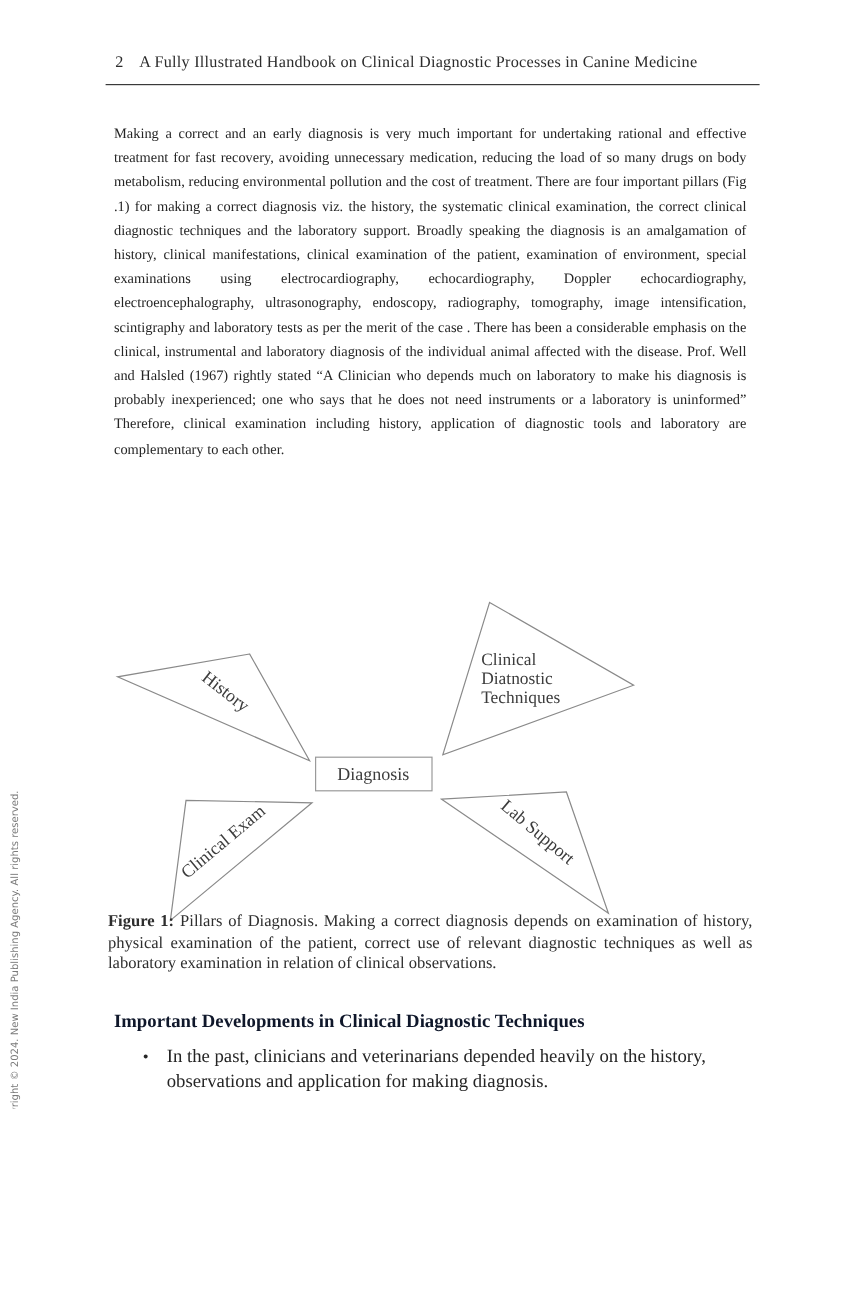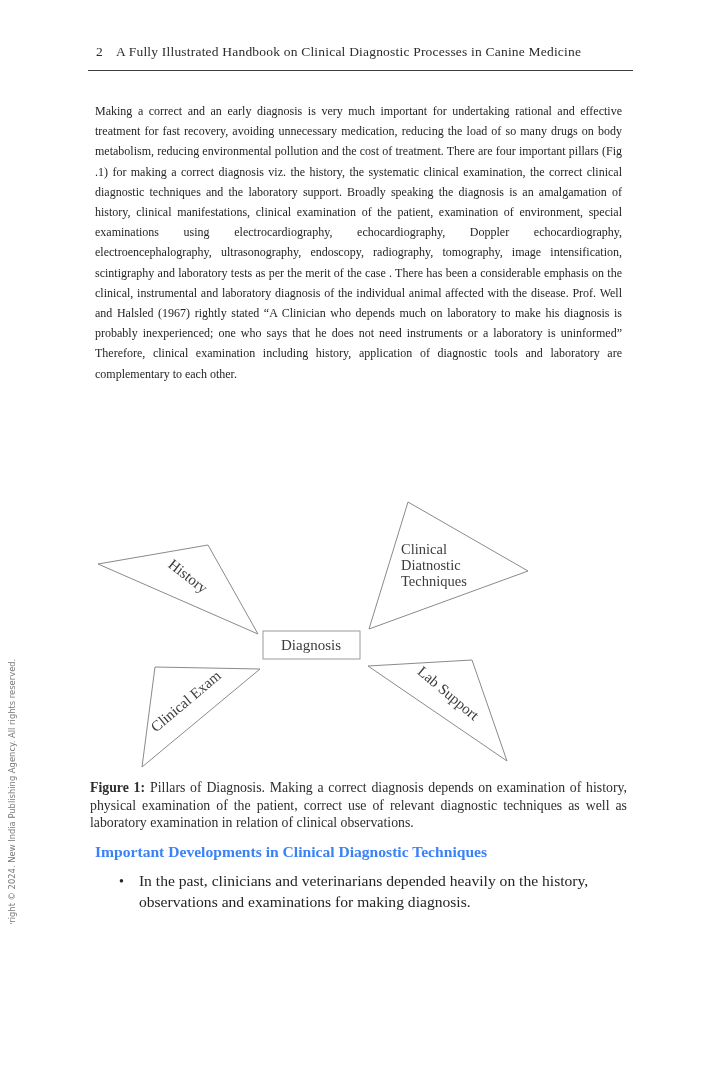--- a/index.html
+++ b/index.html
@@ -16,26 +16,26 @@
   .body-par{position:absolute;top:101px;left:95px;width:527px;font-size:12px;line-height:20.2px;
             text-align:justify;color:#252525;}
 
   
   .diagram{position:absolute;top:500px;left:88px;width:545px;height:275px;}
   .diagram svg{display:block;}
   .dg-text{font-family:"Liberation Serif", serif;font-size:15px;fill:#3c3c3c;}
   .dg-text-sm{font-family:"Liberation Serif", serif;font-size:14.5px;fill:#3c3c3c;}
 
   
-  .caption{position:absolute;top:779px;left:90px;width:537px;font-size:13.8px;line-height:17.6px;
+  .caption{position:absolute;top:759px;left:90px;width:537px;font-size:13.8px;line-height:17.6px;
            text-align:justify;color:#2e2e2e;}
   .caption .cap-label{font-weight:bold;margin-right:5px;}
 
   
-  .sec-heading{position:absolute;top:843px;left:95px;width:527px;font-size:15.6px;font-weight:bold;color:#3b82f6;}
+  .sec-heading{position:absolute;top:843px;left:95px;width:527px;font-size:15.6px;font-weight:bold;color:#0f172a;}
   .bullet-row{position:absolute;top:871px;left:119px;width:506px;display:flex;gap:15px;
               font-size:15.6px;line-height:20.5px;color:#252525;}
   .bullet-glyph{flex:0 0 auto;font-size:14px;line-height:21px;}
 
   
   .copyright{position:absolute;left:7px;top:944px;transform-origin:0 0;transform:rotate(-90deg);
              white-space:nowrap;font-family:"DejaVu Sans", sans-serif;font-size:8.4px;color:#7a7a7a;}
 
   
   .gray-band{position:absolute;top:958px;left:0;width:701px;height:45px;
@@ -80,21 +80,21 @@
     </svg>
   </div>
 
   <div class="caption">
     <span class="cap-label">Figure 1:</span><span>Pillars of Diagnosis. Making a correct diagnosis depends on examination of history, physical examination of the patient, correct use of relevant diagnostic techniques as well as laboratory examination in relation of clinical observations.</span>
   </div>
 
   <div class="sec-heading">Important Developments in Clinical Diagnostic Techniques</div>
   <div class="bullet-row">
     <span class="bullet-glyph">•</span>
-    <span>In the past, clinicians and veterinarians depended heavily on the history, observations and examinations for making diagnosis.</span>
+    <span>In the past, clinicians and veterinarians depended heavily on the history, observations and application for making diagnosis.</span>
   </div>
 
   <div class="copyright">Copyright © 2024. New India Publishing Agency. All rights reserved.</div>
 
   <div class="gray-band"></div>
   <div class="footer">
     <svg class="logo" viewBox="0 0 120 70" xmlns="http://www.w3.org/2000/svg">
 
       <polygon points="57,54 36,12 47,7" fill="#ed5a52"></polygon>
       <polygon points="57,55 24,22 33,13" fill="#f2a24d"></polygon>

